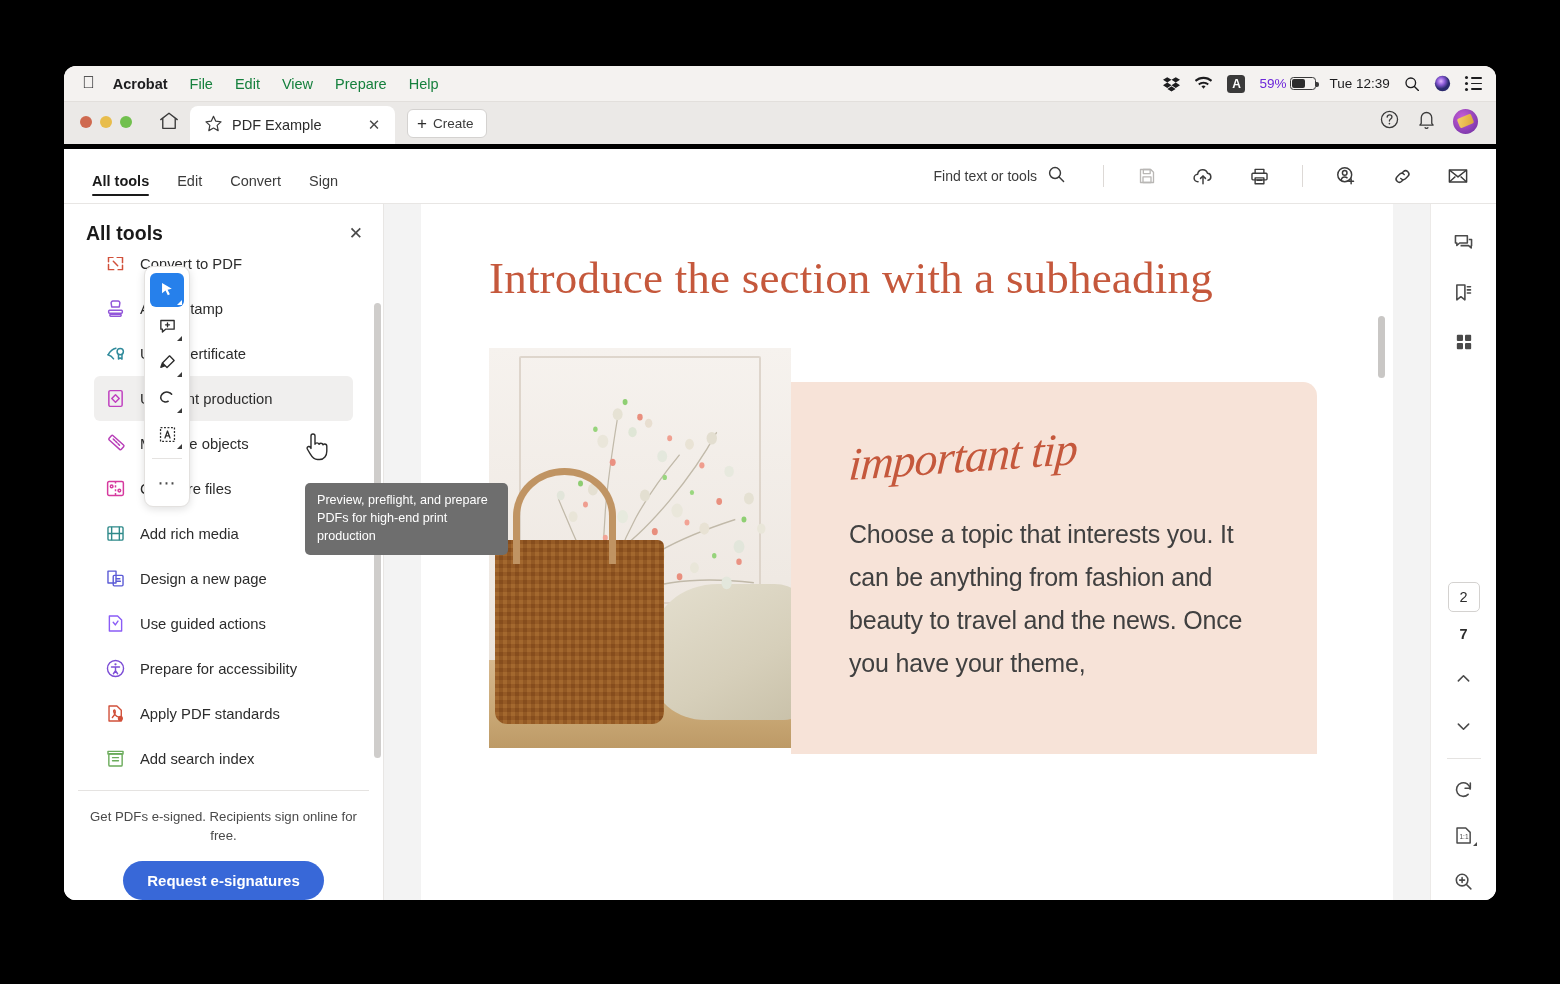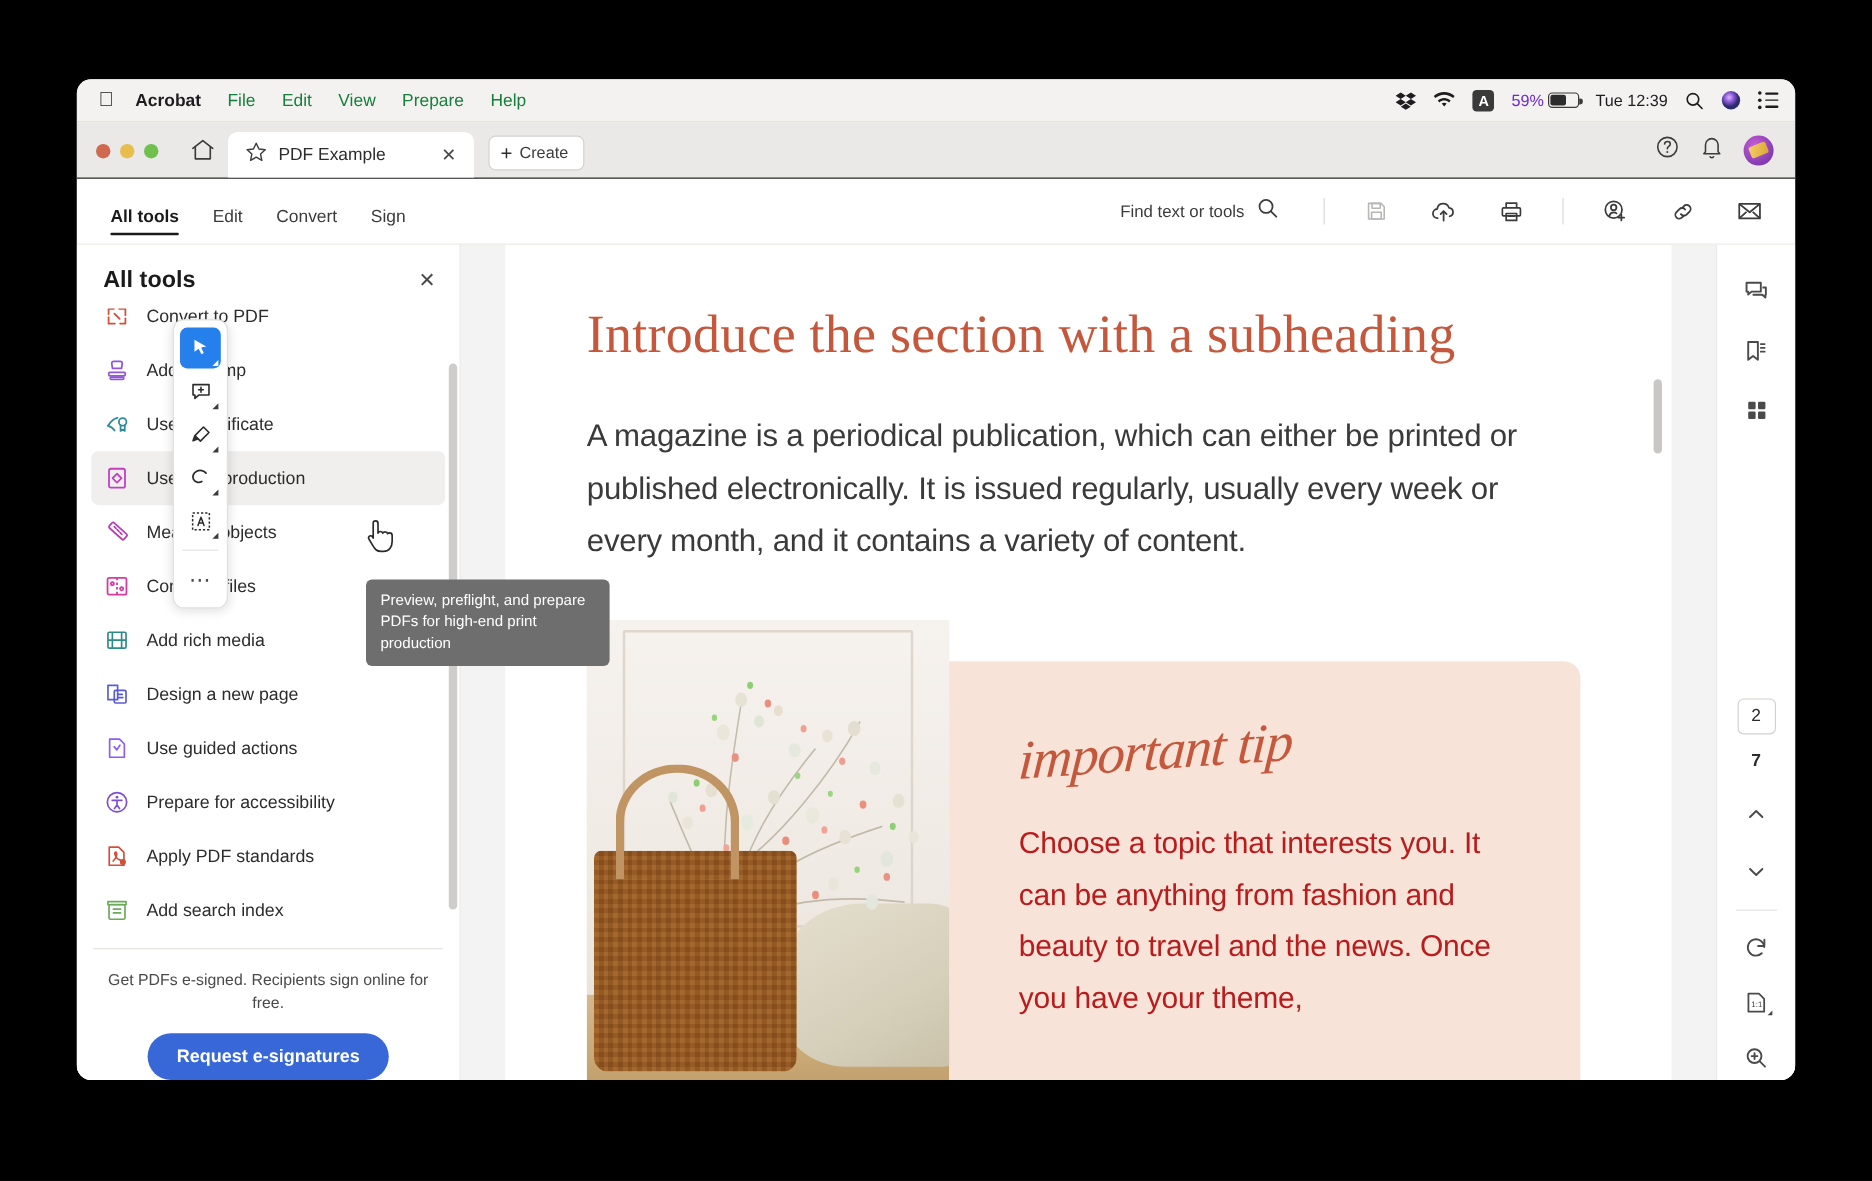--- a/index.html
+++ b/index.html
@@ -51,21 +51,21 @@
   }
   .cc-icon { display:flex; flex-direction:column; gap:2.6px; }
   .cc-row { display:flex; align-items:center; gap:3px; }
   .cc-dot { width:3.2px;height:3.2px;border-radius:50%;background:#1d1d1f; }
   .cc-bar { width:11px;height:1.9px;background:#1d1d1f;border-radius:1px; }
 
   
   #tabbar {
     position:absolute; left:0; top:36px; width:100%; height:47px;
     background:#ebe9e7; display:flex; align-items:flex-end;
-    border-bottom:1px solid #000000;
+    border-bottom:5px solid #000000;
   }
   #traffic { display:flex; gap:8px; padding: 0 0 16px 16px; align-items:center; }
   .tl { width:12px;height:12px;border-radius:50%; }
   .tl.r{background:#cf6a50;} .tl.y{background:#e8bd4c;} .tl.g{background:#71c04e;}
   #home-btn { margin:0 6px 9px 22px; width:30px;height:28px;display:flex;align-items:center;justify-content:center; }
   #doc-tab {
     display:flex; align-items:center; gap:9px;
     background:#ffffff; height:38px; padding:0 12px 0 14px;
     border-radius:8px 8px 0 0; min-width:205px;
   }
@@ -108,21 +108,21 @@
   #sidebar {
     position:absolute; left:0; top:0; width:320px; bottom:0;
     background:#ffffff; border-right:1px solid #e8e6e4;
     display:flex; flex-direction:column;
   }
   #sidebar-head { display:flex; align-items:center; padding:18px 20px 10px 22px; }
   #sidebar-title { font-size:19.5px; font-weight:bold; color:#1a1a1a; }
   #sidebar-close { margin-left:auto; font-size:17px; color:#4a4a4a; line-height:1; }
   #tool-list {
     position:relative; flex:1; overflow:hidden;
-    padding: 0 12px; margin-top:2px;
+    padding: 0 30px; margin-top:2px;
   }
   #tool-list-inner { position:relative; top:-16px; }
   .tool-item {
     display:flex; align-items:center; gap:14px;
     height:45px; padding:0 10px; border-radius:6px;
   }
   .tool-item.active { background:#f0efee; }
   .tool-icon { width:22px; height:22px; flex:none; display:flex; align-items:center; justify-content:center; }
   .tool-label { font-size:14.8px; color:#2c2c2c; white-space:nowrap; }
   #tool-scrollbar { position:absolute; right:2px; top:46px; width:7px; height:455px; border-radius:4px; background:#cfcdcb; }
@@ -190,21 +190,21 @@
   #doc-tip {
     position:absolute; left:302px; top:34px; right:0; bottom:-6px;
     background:#f7e3d8; border-radius:0 14px 0 0;
     padding:56px 44px 0 58px;
   }
   #tip-title {
     font-family:"Liberation Serif", serif; font-style:italic;
     font-size:46px; color:#c5583c; letter-spacing:-1px;
     transform:rotate(-4deg) skewX(-8deg); transform-origin:left center;
   }
-  #tip-body { margin-top:22px; font-size:25px; line-height:1.72; color:#b91c1c; letter-spacing:-.2px;}
+  #tip-body { margin-top:22px; font-size:25px; line-height:1.72; color:#404040; letter-spacing:-.2px;}
 
   
   #rightrail {
     position:absolute; right:0; top:0; width:66px; bottom:0;
     background:#ffffff; border-left:1px solid #eceae8;
     display:flex; flex-direction:column; align-items:center;
   }
   .rr-icon { width:40px;height:40px;display:flex;align-items:center;justify-content:center; margin-top:6px;}
   #rr-top { padding-top:12px; display:flex; flex-direction:column; align-items:center; gap:4px;}
   #rr-nav { position:absolute; top:378px; left:0; right:0; display:flex; flex-direction:column; align-items:center; }
@@ -592,21 +592,20 @@
     <div style="position:absolute;left:241px;top:228px;z-index:25;">
       <svg width="26" height="30" viewBox="0 0 26 30">
           <path d="M8 2c1.1 0 2 .9 2 2v8.2c.4-.8 1.1-1.3 2-1.3 1 0 1.7.6 2 1.4.4-.7 1.1-1.1 1.9-1.1 1.1 0 1.9.7 2.1 1.6.4-.5 1-.8 1.7-.8 1.2 0 2.1 1 2.1 2.2v5c0 4.5-2.6 8.3-7.2 8.3h-2.1c-3.6 0-5.1-1.8-7.3-5.6L2.3 17c-.6-1 .1-2.3 1.3-2.5.7-.1 1.4.2 1.8.8L6 16.4V4c0-1.1.9-2 2-2z" fill="#fff" stroke="#2b2b2b" stroke-width="1.4" stroke-linejoin="round"></path>
         </svg>
     </div>
 
     <div id="viewer">
       <div id="page">
         <div id="page-inner">
           <div id="doc-heading">Introduce the section with a subheading</div>
-          <div id="doc-body">A magazine is a periodical publication, which can either be printed or published electronically. It is issued regularly, usually every week or every month, and it contains a variety of content.</div>
 
           <div id="doc-figure">
             <div id="doc-tip">
               <div id="tip-title">important tip</div>
               <div id="tip-body">Choose a topic that interests you. It can be anything from fashion and beauty to travel and the news. Once you have your theme,</div>
             </div>
             <div id="doc-photo">
               <div class="ph-wall"></div>
               <div class="ph-panel"></div>
               <div class="ph-floor"></div>

